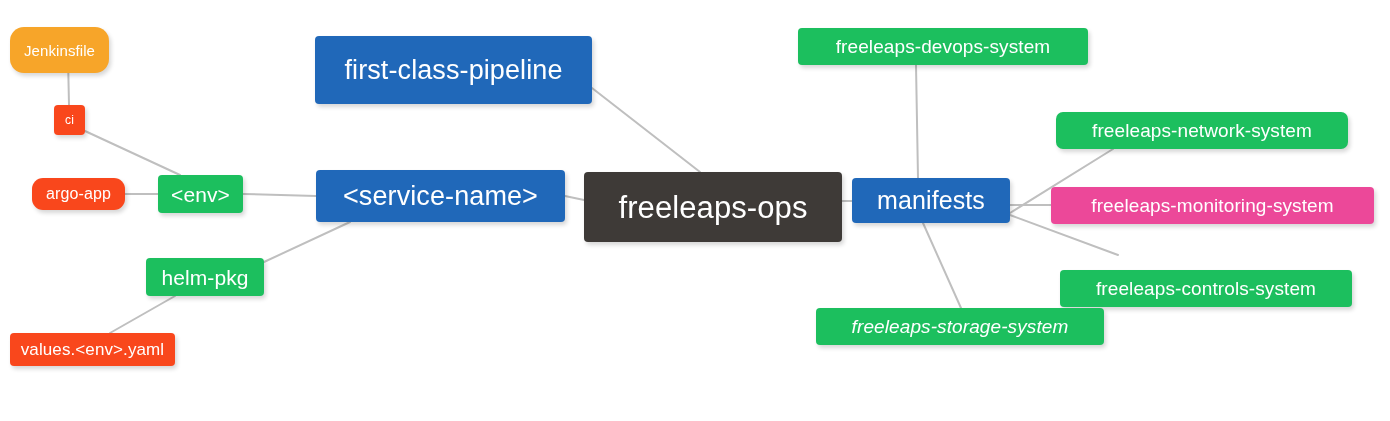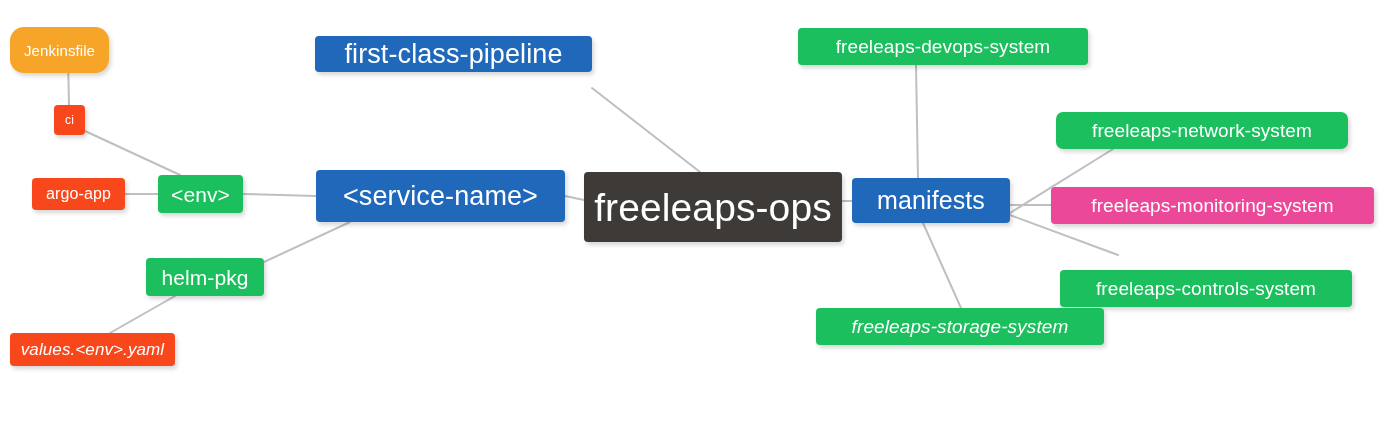--- a/index.html
+++ b/index.html
@@ -60,45 +60,45 @@
       <line x1="264" y1="262" x2="350" y2="222" stroke="#bfbfbf" stroke-width="2" stroke-linecap="round"></line>
       <line x1="110" y1="333" x2="175" y2="296" stroke="#bfbfbf" stroke-width="2" stroke-linecap="round"></line>
       <line x1="842" y1="201" x2="852" y2="201" stroke="#bfbfbf" stroke-width="2" stroke-linecap="round"></line>
       <line x1="918" y1="178" x2="916" y2="65" stroke="#bfbfbf" stroke-width="2" stroke-linecap="round"></line>
       <line x1="1010" y1="213" x2="1113" y2="149" stroke="#bfbfbf" stroke-width="2" stroke-linecap="round"></line>
       <line x1="1010" y1="205" x2="1051" y2="205" stroke="#bfbfbf" stroke-width="2" stroke-linecap="round"></line>
       <line x1="1010" y1="215" x2="1118" y2="255" stroke="#bfbfbf" stroke-width="2" stroke-linecap="round"></line>
       <line x1="923" y1="223" x2="961" y2="308" stroke="#bfbfbf" stroke-width="2" stroke-linecap="round"></line>
     </svg>
   <div id="node-layer">
-      <div class="node" style="left: 584px; top: 172px; width: 258px; height: 70px; background: rgb(62, 58, 55); font-size: 39px;">
+      <div class="node" style="left: 584px; top: 172px; width: 258px; height: 70px; background: rgb(62, 58, 55); font-size: 31px;">
         <span class="node-label">freeleaps-ops</span>
       </div>
-      <div class="node" style="left: 315px; top: 36px; width: 277px; height: 36px; background: rgb(32, 104, 185); font-size: 27px;">
+      <div class="node" style="left: 315px; top: 36px; width: 277px; height: 68px; background: rgb(32, 104, 185); font-size: 27px;">
         <span class="node-label">first-class-pipeline</span>
       </div>
       <div class="node" style="left: 316px; top: 170px; width: 249px; height: 52px; background: rgb(32, 104, 185); font-size: 27px;">
         <span class="node-label">&lt;service-name&gt;</span>
       </div>
       <div class="node" style="left: 158px; top: 175px; width: 85px; height: 38px; background: rgb(28, 191, 94); font-size: 21px;">
         <span class="node-label">&lt;env&gt;</span>
       </div>
       <div class="node" style="left: 54px; top: 105px; width: 31px; height: 30px; background: rgb(249, 71, 28); font-size: 12px;">
         <span class="node-label">ci</span>
       </div>
       <div class="node" style="left: 10px; top: 27px; width: 99px; height: 46px; background: rgb(247, 165, 41); font-size: 15px; border-radius: 14px;">
         <span class="node-label">Jenkinsfile</span>
       </div>
-      <div class="node" style="left: 32px; top: 178px; width: 93px; height: 32px; background: rgb(249, 71, 28); font-size: 16px;">
+      <div class="node" style="left: 32px; top: 178px; width: 93px; height: 32px; background: rgb(249, 71, 28); font-size: 16px; border-radius: 11px;">
         <span class="node-label">argo-app</span>
       </div>
       <div class="node" style="left: 146px; top: 258px; width: 118px; height: 38px; background: rgb(28, 191, 94); font-size: 21px;">
         <span class="node-label">helm-pkg</span>
       </div>
-      <div class="node" style="left: 10px; top: 333px; width: 165px; height: 33px; background: rgb(249, 71, 28); font-size: 17px; font-style: italic;">
+      <div class="node" style="left: 10px; top: 333px; width: 165px; height: 33px; background: rgb(249, 71, 28); font-size: 17px;">
         <span class="node-label">values.&lt;env&gt;.yaml</span>
       </div>
       <div class="node" style="left: 852px; top: 178px; width: 158px; height: 45px; background: rgb(32, 104, 185); font-size: 25px;">
         <span class="node-label">manifests</span>
       </div>
       <div class="node" style="left: 798px; top: 28px; width: 290px; height: 37px; background: rgb(28, 191, 94); font-size: 19px;">
         <span class="node-label">freeleaps-devops-system</span>
       </div>
       <div class="node" style="left: 1056px; top: 112px; width: 292px; height: 37px; background: rgb(28, 191, 94); font-size: 19px; border-radius: 7px;">
         <span class="node-label">freeleaps-network-system</span>

